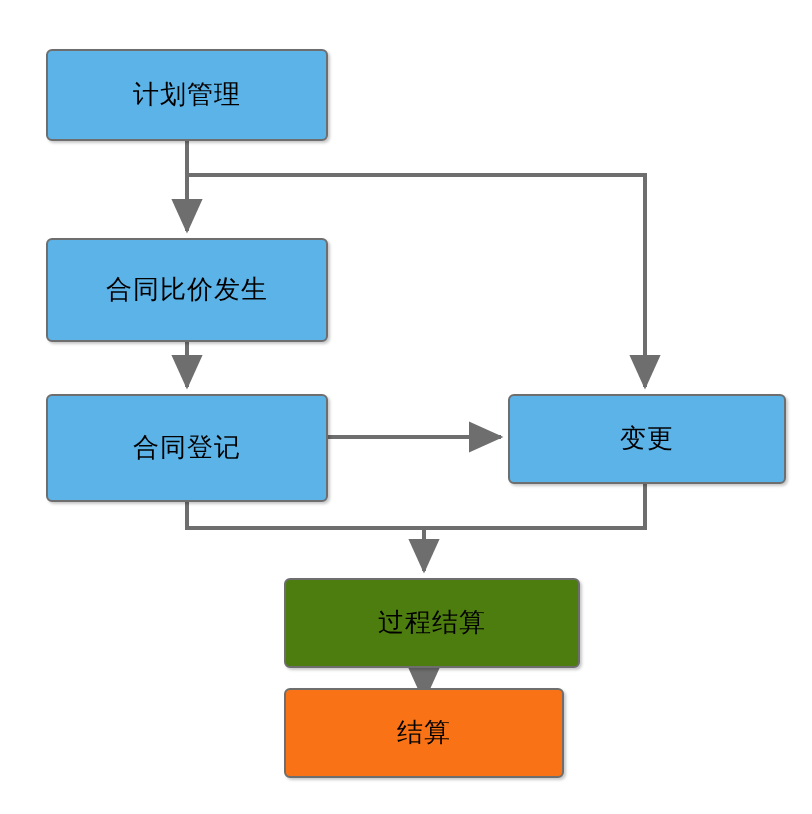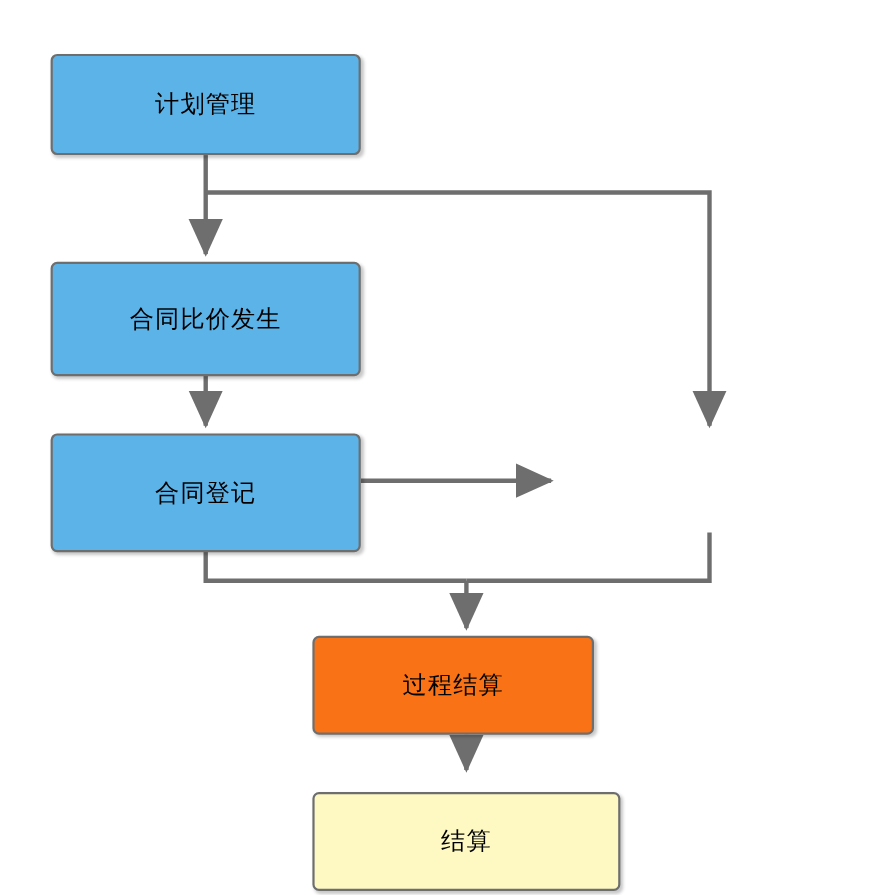--- a/index.html
+++ b/index.html
@@ -33,21 +33,21 @@
     border: 2px solid #6e6e6e;
     border-radius: 6px;
     display: flex;
     align-items: center;
     justify-content: center;
     box-shadow: 2px 2px 3px rgba(0,0,0,0.22);
     z-index: 2;
   }
   .node-label {
     color: #000000;
-    font-size: 22px;
+    font-size: 26px;
     line-height: 1.1;
     letter-spacing: 1px;
     white-space: nowrap;
     font-family: Liberation Serif, serif;
   }
 </style>
 </head>
 <body>
 
 <div id="canvas" style="background: rgb(255, 255, 255);">
@@ -81,22 +81,25 @@
   </div>
 
   <div class="node" style="left: 46px; top: 238px; width: 282px; height: 104px; background: rgb(92, 179, 232); border-color: rgb(110, 110, 110);">
     <span class="node-label" style="color: rgb(0, 0, 0);">合同比价发生</span>
   </div>
 
   <div class="node" style="left: 46px; top: 394px; width: 282px; height: 108px; background: rgb(92, 179, 232); border-color: rgb(110, 110, 110);">
     <span class="node-label" style="color: rgb(0, 0, 0);">合同登记</span>
   </div>
 
+  <div class="node" style="left: 508px; top: 394px; width: 278px; height: 90px; background: rgb(92, 179, 232); border-color: rgb(110, 110, 110);">
+    <span class="node-label" style="color: rgb(0, 0, 0);">变更</span>
+  </div>
 
-  <div class="node" style="left: 284px; top: 578px; width: 256px; height: 90px; background: #f97316; border-color: rgb(110, 110, 110);">
+  <div class="node" style="left: 284px; top: 578px; width: 296px; height: 90px; background: #4d7c0f; border-color: rgb(110, 110, 110);">
     <span class="node-label" style="color: rgb(0, 0, 0);">过程结算</span>
   </div>
 
-  <div class="node" style="left: 284px; top: 720px; width: 280px; height: 90px; background: #fef9c3; border-color: rgb(110, 110, 110);">
+  <div class="node" style="left: 284px; top: 688px; width: 280px; height: 90px; background: #f97316; border-color: rgb(110, 110, 110);">
     <span class="node-label" style="color: rgb(0, 0, 0);">结算</span>
   </div>
 
 </div>
 
 </body></html>

